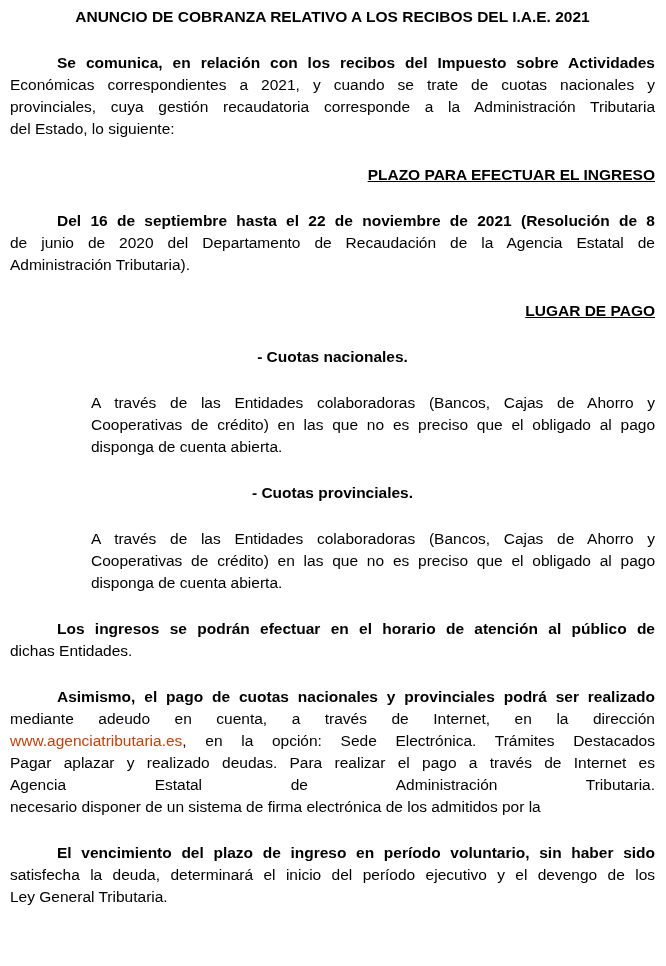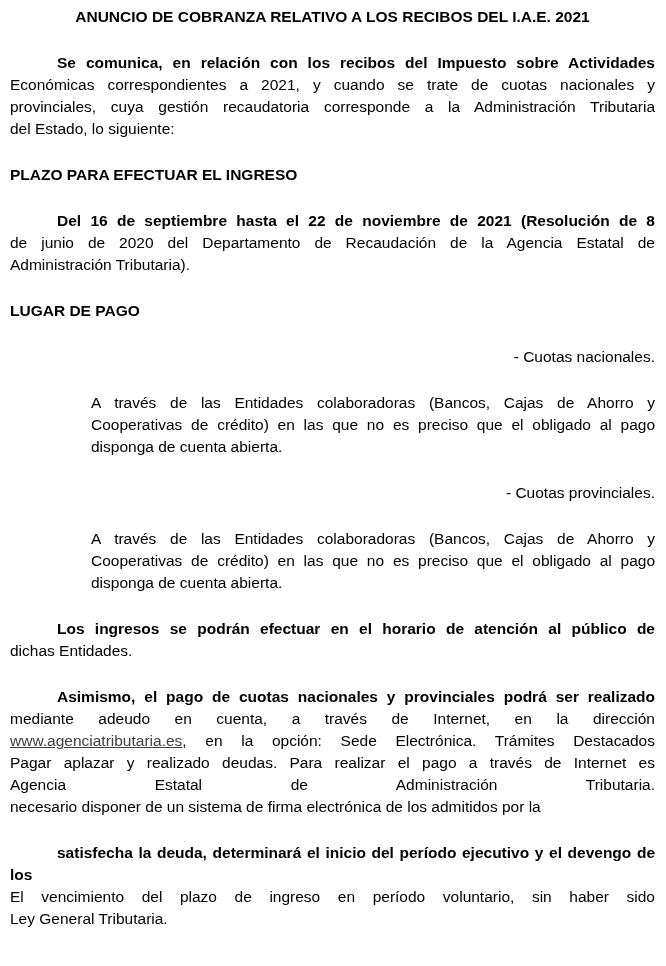--- a/index.html
+++ b/index.html
@@ -20,49 +20,49 @@
     line-height: 22px;
     overflow: hidden;
   }
   .doc-title {
     font-weight: bold;
     text-align: center;
     margin: 0 0 24px 0;
   }
   .section-heading {
     font-weight: bold;
-    text-align: left;
+    text-align: right;
     margin: 0 0 24px 0;
+    text-decoration: underline;
   }
   .para {
     margin: 0 0 24px 0;
   }
   .para .line {
     text-align: justify;
     text-align-last: justify;
     white-space: normal;
   }
   .para .line:last-child {
     text-align-last: left;
   }
   .para.first-indent .line:first-child {
     text-indent: 47px;
     font-weight: bold;
   }
   .para.hanging-block {
     margin-left: 81px;
   }
   .list-label {
-    font-weight: normal;
+    font-weight: bold;
     margin: 0 0 24px 0;
-    text-align: right;
+    text-align: center;
   }
   .doc-link {
-    color: #404040;
-    text-decoration: underline;
+    color: #c2410c;
     cursor: pointer;
   }
 </style>
 </head>
 <body>
 
 <div class="page">
 
   <div class="doc-title">ANUNCIO DE COBRANZA RELATIVO A LOS RECIBOS DEL I.A.E. 2021</div>
 
@@ -107,18 +107,18 @@
   <div class="para first-indent">
       <div class="line">Asimismo, el pago de cuotas nacionales y provinciales podrá ser realizado</div>
       <div class="line">mediante adeudo en cuenta, a través de Internet, en la dirección</div>
       <div class="line"><a class="doc-link">www.agenciatributaria.es</a>, en la opción: Sede Electrónica. Trámites Destacados</div>
       <div class="line">Pagar aplazar y realizado deudas. Para realizar el pago a través de Internet es</div>
       <div class="line">Agencia Estatal de Administración Tributaria.</div>
       <div class="line">necesario disponer de un sistema de firma electrónica de los admitidos por la</div>
     </div>
 
   <div class="para first-indent">
+      <div class="line">El vencimiento del plazo de ingreso en período voluntario, sin haber sido</div>
       <div class="line">satisfecha la deuda, determinará el inicio del período ejecutivo y el devengo de los</div>
-      <div class="line">El vencimiento del plazo de ingreso en período voluntario, sin haber sido</div>
       <div class="line">Ley General Tributaria.</div>
     </div>
 
 </div>
 
 </body></html>

